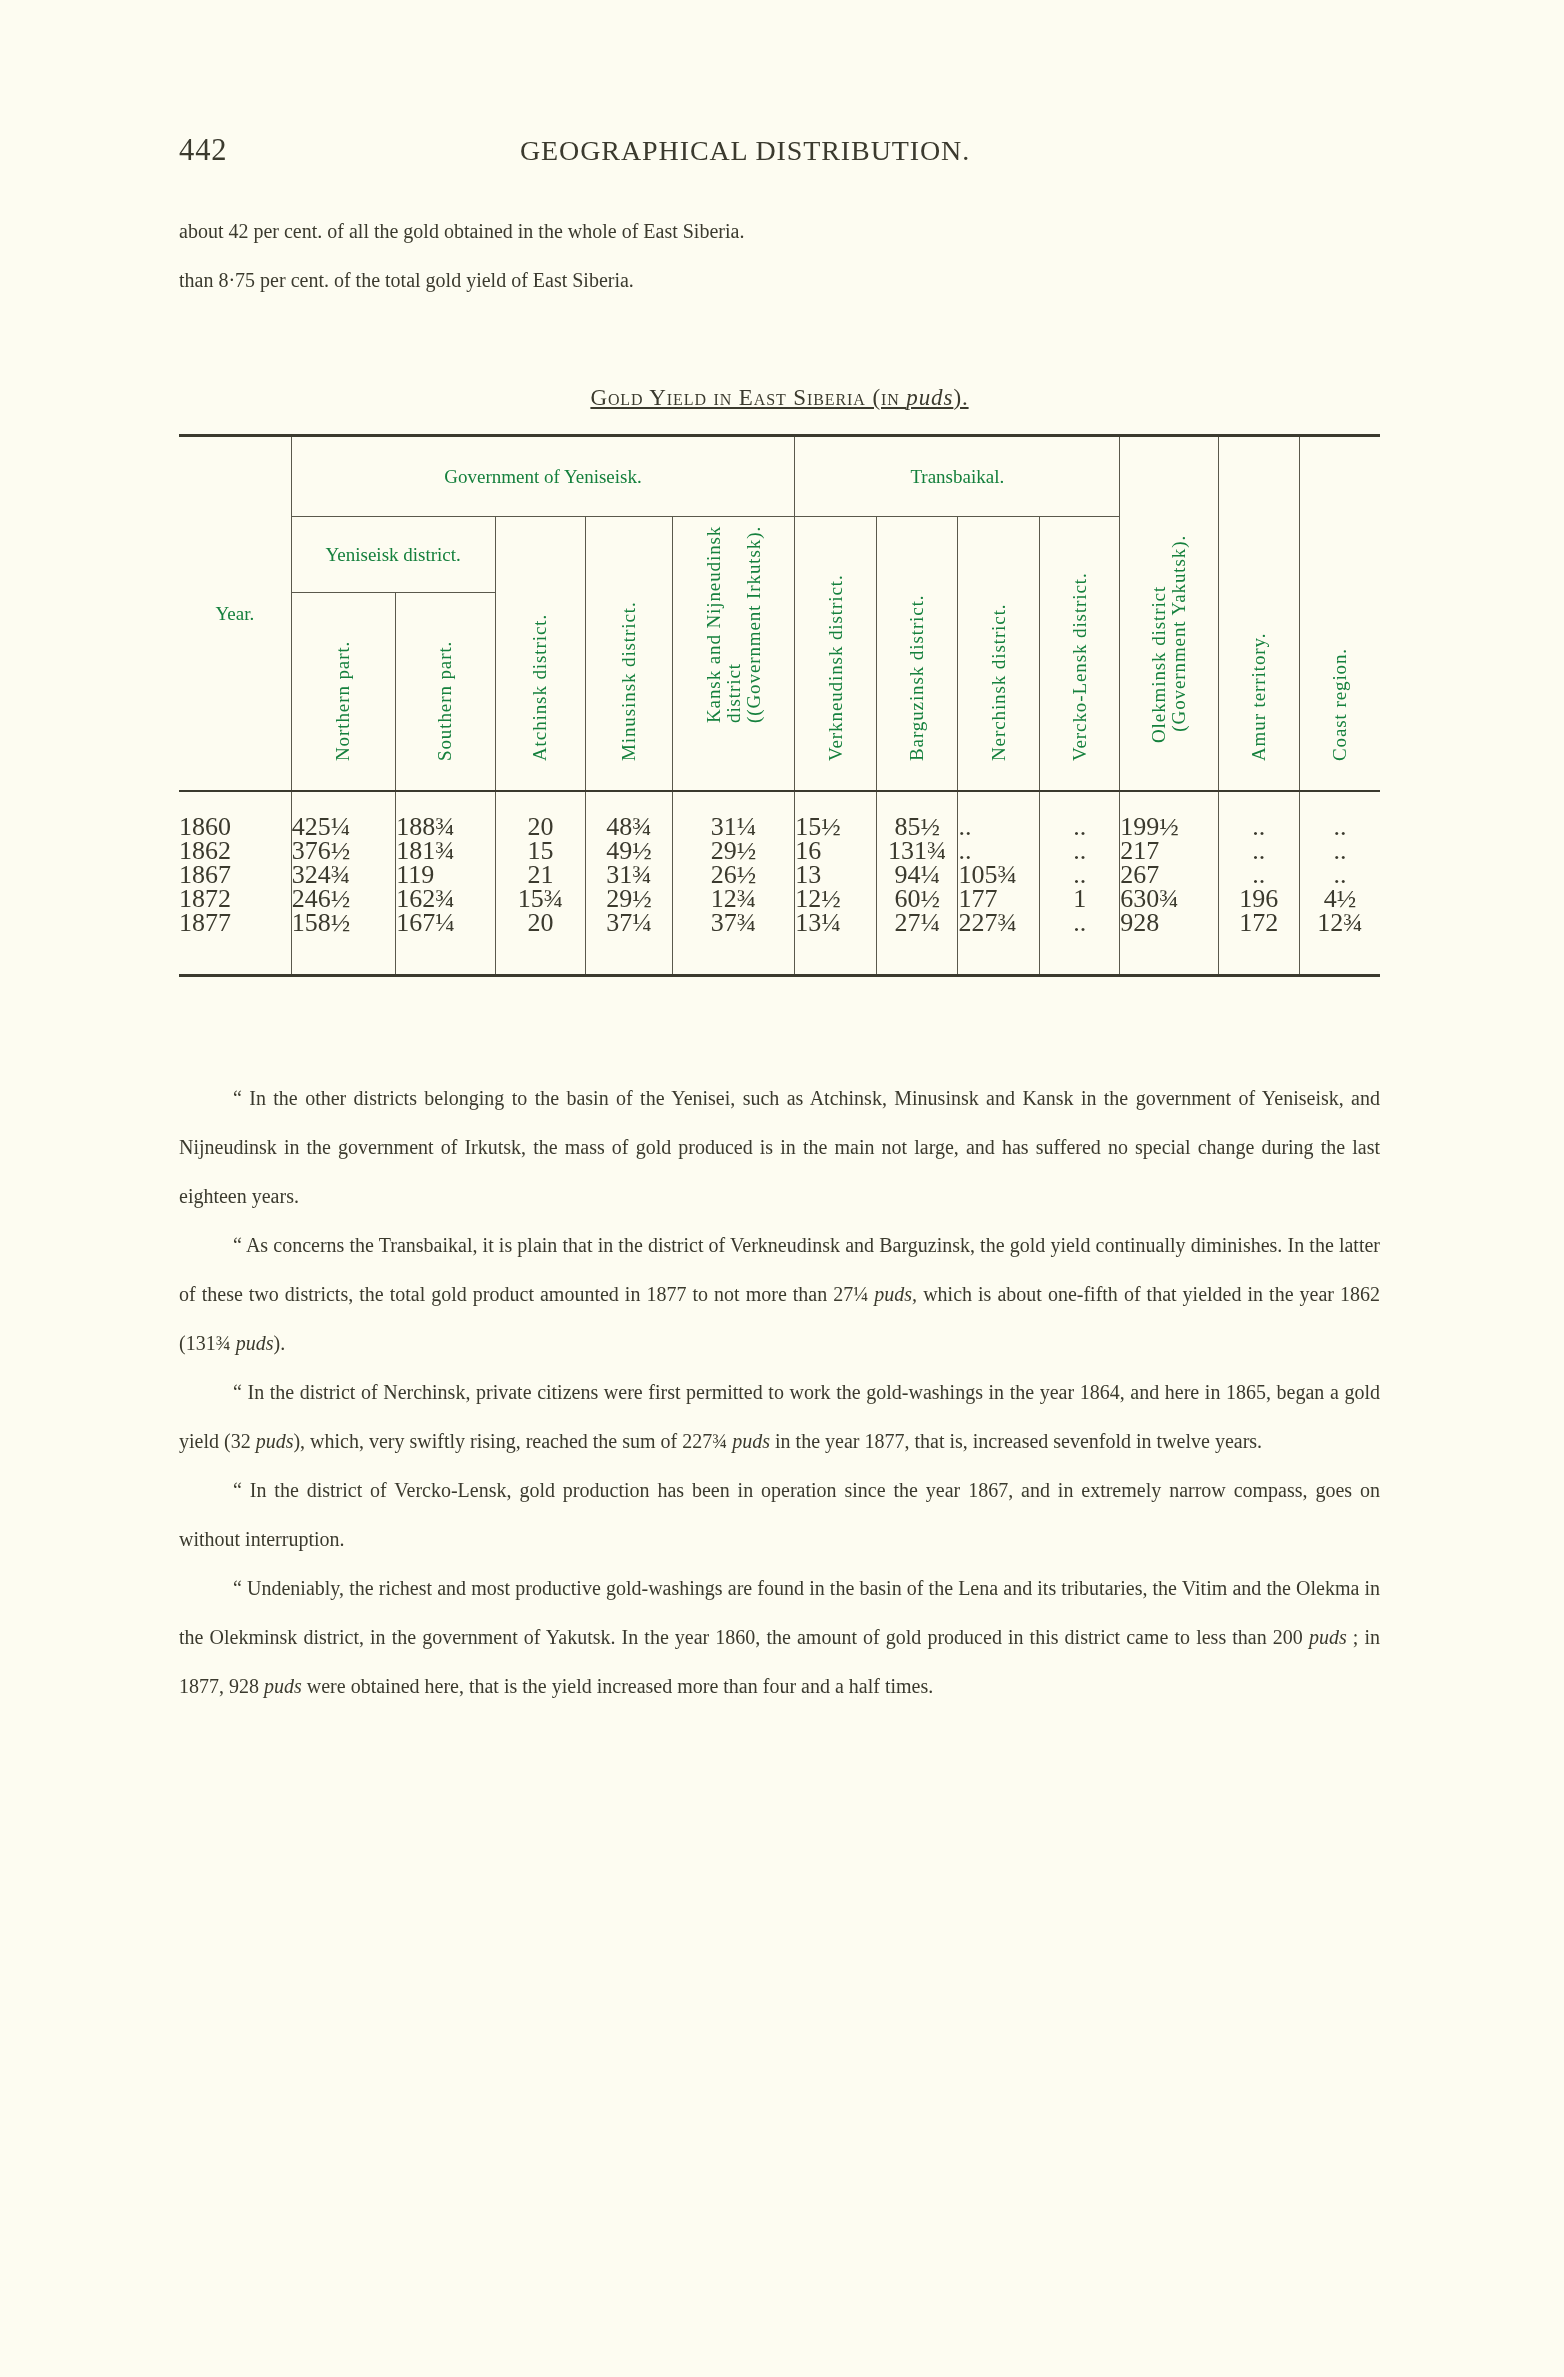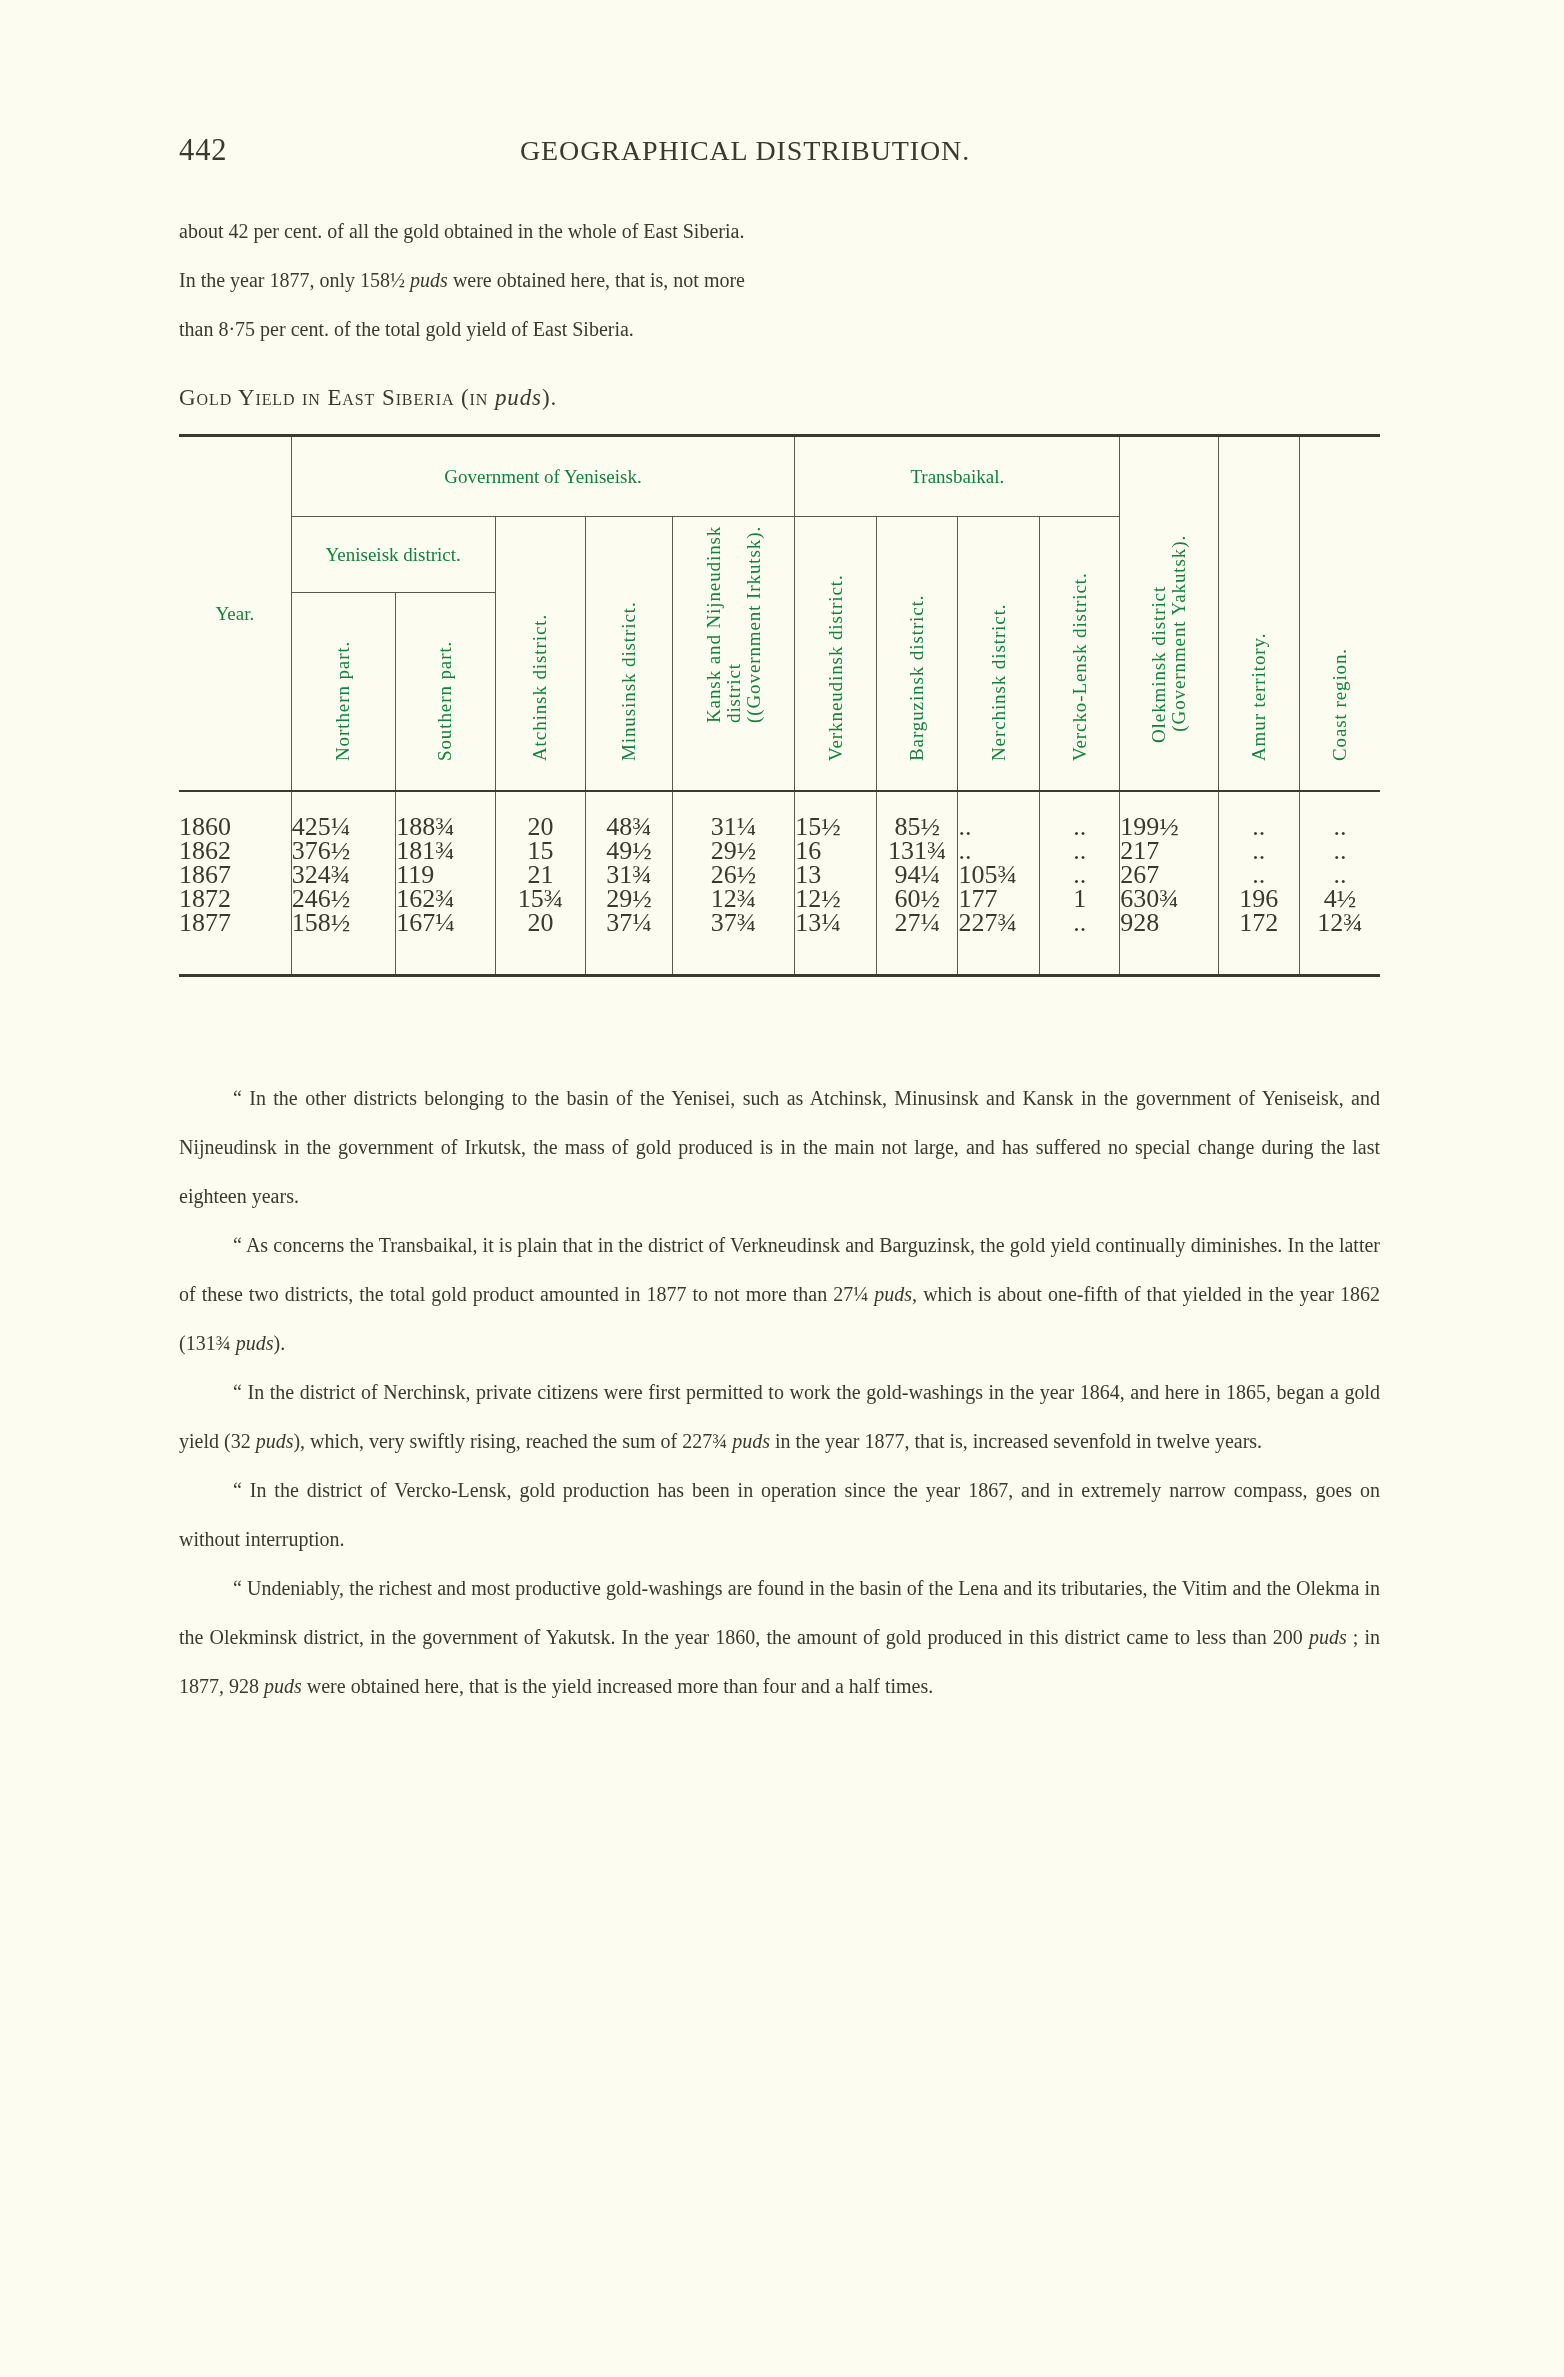--- a/index.html
+++ b/index.html
@@ -17,22 +17,22 @@
     font-size: 28px; letter-spacing: 0.9px;
   }
   .page-number { position: absolute; left: 0; top: 0; font-size: 30.5px; }
   .running-title { position: absolute; left: 341px; top: 1.8px; }
   .body-text {
     font-size: 20px; line-height: 49px; text-align: justify;
     text-align-last: left; margin: 0;
   }
   .para1 { position: absolute; top: 207px; left: 0; width: 1201px; }
   .caption {
-    position: absolute; top: 385px; left: 0; width: 1201px; text-align: left;
-    font-size: 23px; font-variant: small-caps; letter-spacing: 0.9px;
+    position: absolute; top: 385px; left: 0; width: 1201px; text-align: center;
+    font-size: 23px; font-variant: small-caps; letter-spacing: 0.9px; text-decoration: underline;
   }
   .caption i { font-variant: normal; }
   
   .tbl-wrap { position: absolute; top: 434px; left: 0; width: 1201px; }
   table.gold {
     border-collapse: collapse; width: 1201px; table-layout: fixed;
     border-top: 3.6px solid #3b3a2e; border-bottom: 3.6px solid #3b3a2e;
   }
   table.gold th, table.gold td { padding: 0; }
   table.gold th {
@@ -69,21 +69,20 @@
 
 <div class="page">
 
   <div class="running-head">
     <span class="page-number">442</span>
     <span class="running-title">GEOGRAPHICAL DISTRIBUTION.</span>
   </div>
 
   <div class="para1 body-text">
     <div>about 42 per cent. of all the gold obtained in the whole of East Siberia.</div>
-    <div><span>In the year 1877, only 158½ </span><i>puds</i><span> were obtained here, that is, not more</span></div>
     <div>than 8·75 per cent. of the total gold yield of East Siberia.</div>
   </div>
 
   <div class="caption"><span>Gold Yield in East Siberia (in </span><i>puds</i><span>).</span></div>
 
   <div class="tbl-wrap">
     <table class="gold">
       <colgroup>
         <col style="width:88px">
           <col style="width:82px">

